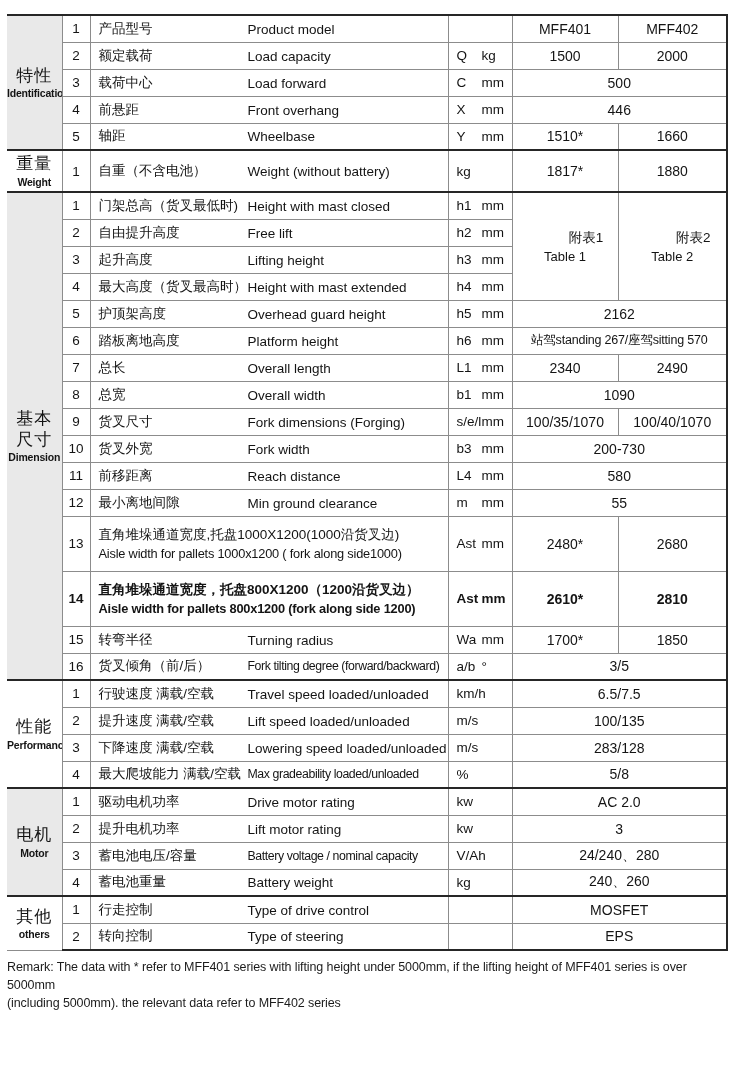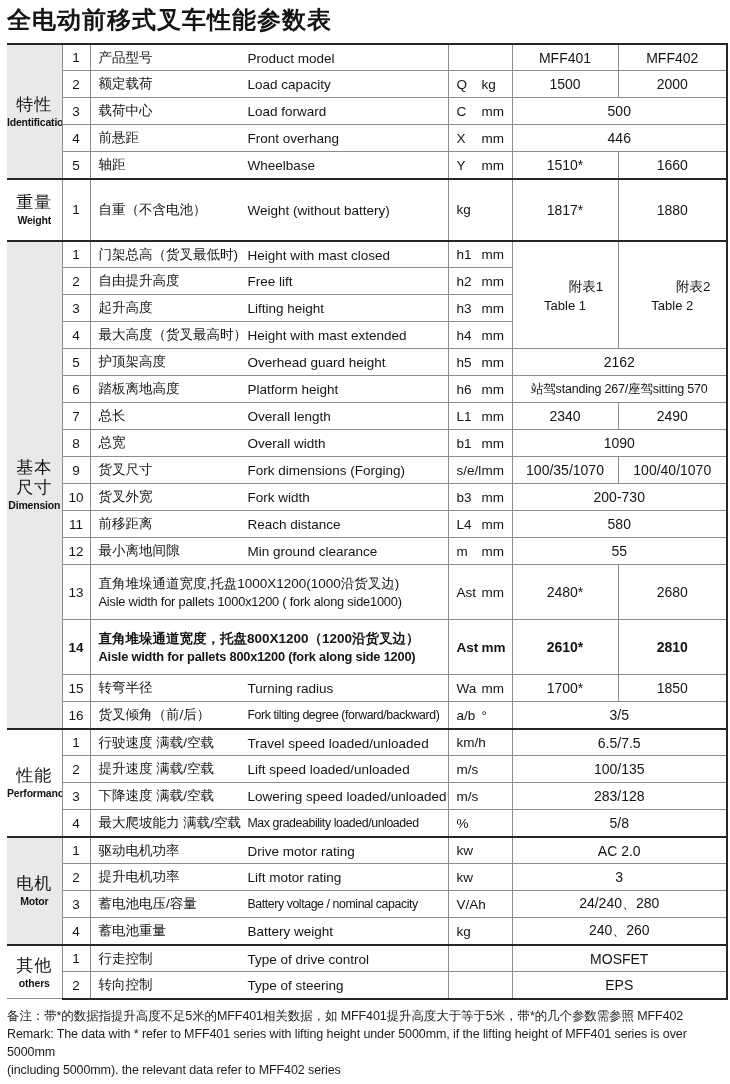--- a/index.html
+++ b/index.html
@@ -53,21 +53,20 @@
   .blk-en{font-size:13px;text-align:center;margin-top:2px;}
 
   .remark{margin:7px 0 0 7px;width:716px;}
   .remark-line{font-size:12.5px;line-height:1.45;color:#1c1c1c;letter-spacing:-0.1px;}
 </style>
 </head>
 <body>
 
 <div class="page">
   <div class="titles">
-    <div class="title-zh">全电动前移式叉车性能参数表</div>
   </div>
 
   <table class="spec">
     <colgroup id="spec-cols">
         <col style="width: 55px;">
         <col style="width: 28px;">
         <col style="width: 358px;">
         <col style="width: 64px;">
         <col style="width: 106px;">
         <col style="width: 109px;">
@@ -103,21 +102,21 @@
           <td class="unit"><span class="sym">X</span><span>mm</span></td>
           <td class="val last" colspan="2">446</td>
         </tr>
         <tr style="height: 27px;">
           <td class="num">5</td>
           <td class="name"><span class="zh-label">轴距</span><span class="en-label">Wheelbase</span></td>
           <td class="unit"><span class="sym">Y</span><span>mm</span></td>
           <td class="val">1510*</td>
           <td class="val last">1660</td>
         </tr>
-        <tr class="sec-start" style="height: 62px;">
+        <tr class="sec-start" style="height: 42px;">
           <td class="sec" rowspan="1">
             <div class="sec-zh">重量</div>
             <div class="sec-en">Weight</div>
           </td>
           <td class="num">1</td>
           <td class="name"><span class="zh-label">自重（不含电池）</span><span class="en-label">Weight (without battery)</span></td>
           <td class="unit"><span>kg</span></td>
           <td class="val">1817*</td>
           <td class="val last">1880</td>
         </tr>
@@ -306,17 +305,16 @@
         <tr class="table-end" style="height: 27px;">
           <td class="num">2</td>
           <td class="name"><span class="zh-label">转向控制</span><span class="en-label">Type of steering</span></td>
           <td class="unit"></td>
           <td class="val last" colspan="2">EPS</td>
         </tr>
       </tbody>
   </table>
 
   <div class="remark">
-    <div class="remark-line">备注：带*的数据指提升高度不足5米的MFF401相关数据，如 MFF401提升高度大于等于5米，带*的几个参数需参照 MFF402</div>
     <div class="remark-line">Remark: The data with * refer to MFF401 series with lifting height under 5000mm, if the lifting height of MFF401 series is over 5000mm</div>
     <div class="remark-line">(including 5000mm).  the relevant data refer to MFF402 series</div>
   </div>
 </div>
 
 </body></html>

